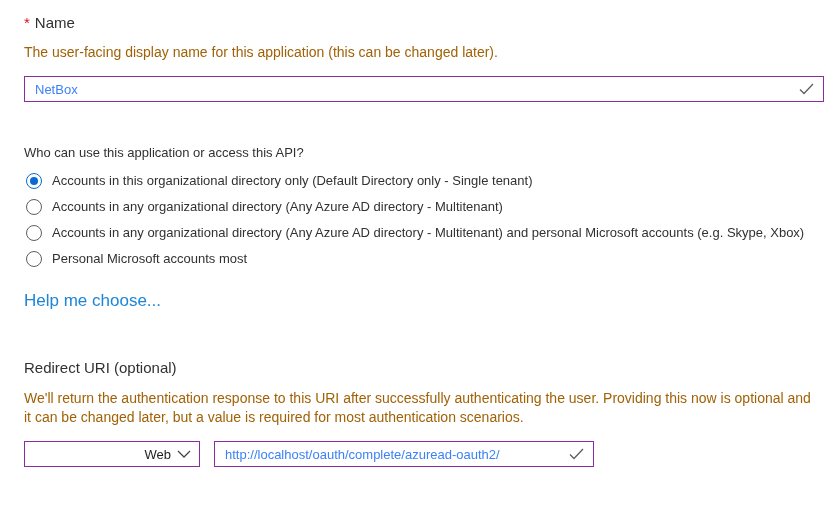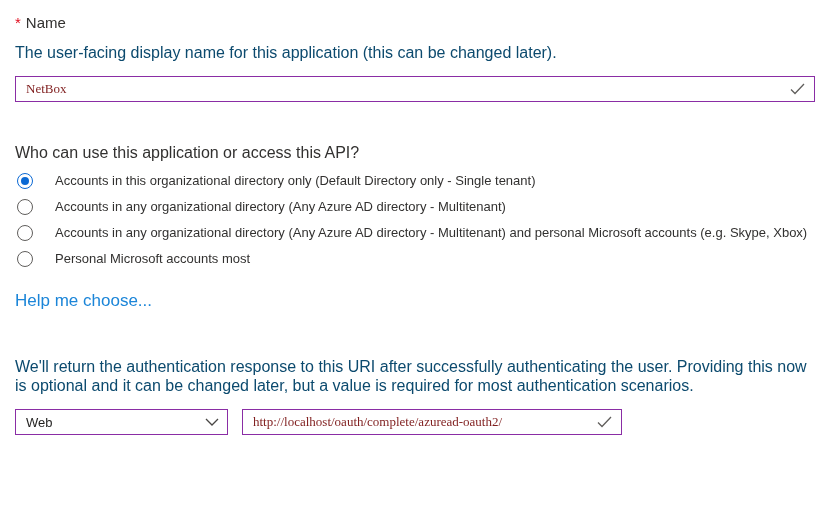--- a/index.html
+++ b/index.html
@@ -4,77 +4,76 @@
 <style>
   * { box-sizing: border-box; }
   html, body { margin: 0; padding: 0; }
   body {
     width: 829px; height: 516px;
     background: #ffffff;
     font-family: "Liberation Sans", sans-serif;
     color: #323130;
     overflow: hidden;
   }
-  .container { padding: 12px 14px 0 15px; }
+  .container { padding: 12px 14px 0 24px; }
 
   .section-title {
     font-size: 15px;
     font-weight: 400;
     line-height: 21px;
     margin: 0;
     color: #323130;
   }
   .required-marker { color: #e00b1c; margin-right: 5px; }
 
   .desc {
-    font-size: 16px;
+    font-size: 14px;
     line-height: 19px;
     margin: 10px 0 0 0;
-    color: #0c4a6e;
+    color: #a16207;
     max-width: 800px;
   }
 
   
   .text-input-wrap {
     position: relative;
     height: 26px;
     border: 1.5px solid #8a2da5;
     background: #fff;
     display: flex;
     align-items: center;
   }
   .text-input-wrap input {
     border: none; outline: none;
     background: transparent;
     width: 100%; height: 100%;
     padding: 0 30px 0 10px;
-    font-family: Liberation Serif, serif;
+    font-family: Liberation Sans, sans-serif;
     font-size: 13px;
-    color: #7f1d1d;
+    color: #3b82f6;
   }
   .valid-icon {
     position: absolute; right: 9px; top: 50%;
     transform: translateY(-50%);
     width: 15px; height: 12px;
     pointer-events: none;
   }
   .valid-icon svg, .chevron-icon svg { display: block; }
 
   .name-input-wrap { margin-top: 14px; width: 800px; }
 
   
   .account-types { margin-top: 42px; }
-  .question { font-size: 16px; line-height: 18px; margin: 17px 0 0 0; }
+  .question { font-size: 13px; line-height: 18px; margin: 17px 0 0 0; }
   .radio-group { margin-top: 6px; }
   .radio-row {
     display: flex; align-items: center;
     height: 26px;
     font-size: 13px;
     cursor: pointer;
-    gap: 12px;
   }
   .radio-circle {
     flex: none;
     width: 16px; height: 16px;
     margin: 0 10px 0 2px;
     border: 1px solid #605e5c;
     border-radius: 50%;
     position: relative;
     background: #fff;
   }
@@ -98,28 +97,29 @@
     cursor: pointer;
   }
 
   
   .redirect-section { margin-top: 46px; }
   .redirect-desc { margin-top: 11px; }
 
   .uri-row { margin-top: 14px; display: flex; gap: 14px; align-items: center; }
   .platform-select {
     position: relative;
-    width: 213px; height: 26px;
+    width: 176px; height: 26px;
     border: 1.5px solid #8a2da5;
     background: #fff;
     display: flex; align-items: center;
     padding: 0 28px 0 10px;
     font-size: 13px;
     color: #201f1e;
     cursor: pointer;
+    justify-content: flex-end;
   }
   .chevron-icon {
     position: absolute; right: 8px; top: 50%;
     transform: translateY(-50%);
     width: 14px; height: 9px;
     pointer-events: none;
   }
   .uri-input-wrap { width: 380px; }
 </style>
 </head>
@@ -160,20 +160,21 @@
       <div class="radio-row">
         <span class="radio-circle"></span>
         <span class="radio-label">Personal Microsoft accounts most</span>
       </div>
     </div>
 
     <a class="help-link">Help me choose...</a>
   </div>
 
   <div class="redirect-section">
+    <h2 class="section-title">Redirect URI (optional)</h2>
 
     <p class="desc redirect-desc">We'll return the authentication response to this URI after successfully authenticating the user. Providing this now is optional and it can be changed later, but a value is required for most authentication scenarios.</p>
 
     <div class="uri-row">
       <div class="platform-select">
         <span>Web</span>
         <span class="chevron-icon">
           <svg viewBox="0 0 14 9" width="14" height="9">
             <path d="M1 1.5 L7 7.5 L13 1.5" fill="none" stroke="#484644" stroke-width="1.3"></path>
           </svg>

